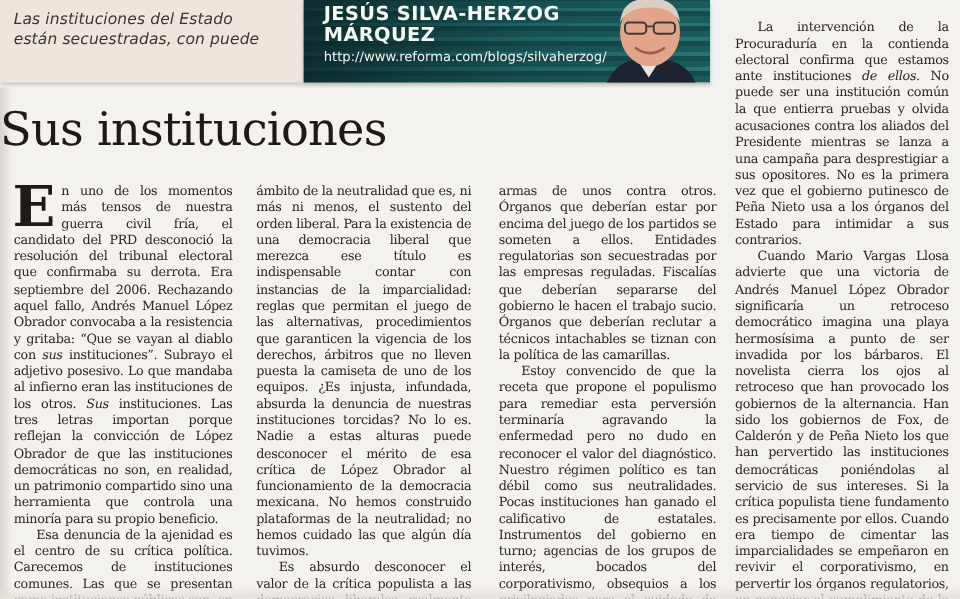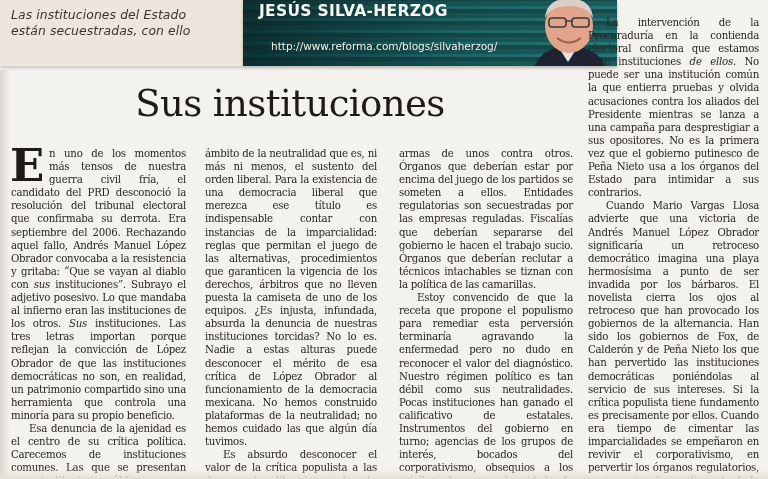--- a/index.html
+++ b/index.html
@@ -26,49 +26,47 @@
     }
     .subhead {
       font-family: "DejaVu Sans", sans-serif;
       font-style: italic;
       font-size: 12.4px;
       line-height: 15.5px;
       color: #3a3531;
       letter-spacing: 0.1px;
     }
     .banner {
-      position: absolute; left: 243px; top: 0; width: 374px; height: 66px;
+      position: absolute; left: 243px; top: 0; width: 325px; height: 66px;
       background:
         linear-gradient(90deg, rgba(10,40,42,0.85), rgba(20,80,82,0.55) 55%, rgba(30,110,110,0.4)),
         repeating-linear-gradient(0deg, #1b4f50 0 5px, #103638 5px 9px, #2b7a78 9px 12px);
       overflow: hidden;
       box-shadow: 0 2px 3px rgba(0,0,0,0.25);
     }
     .banner .author {
       position: absolute; left: 16px; top: 3px;
       font-family: "DejaVu Sans", sans-serif;
       font-weight: bold;
       font-size: 15.5px;
       line-height: 16.5px;
       color: #f7f7f2;
       letter-spacing: 0.3px;
     }
     .banner .url {
       position: absolute; left: 16px; top: 40px;
       font-family: "DejaVu Sans", sans-serif;
       font-size: 10.5px;
       color: #f4f4ef;
-      margin-left: 12px;
     }
     .portrait {
       position: absolute; right: 6px; top: -4px; width: 86px; height: 74px;
     }
     .article-title {
       position: absolute; left: 0; top: 83px; width: 580px;
-      text-align: center;
       font-family: "DejaVu Serif", serif;
       font-weight: normal;
       font-size: 37px;
       letter-spacing: -0.6px;
       color: #1e1a17;
       line-height: 42px;
     }
     .col {
       position: absolute;
       font-size: 10.2px;
@@ -95,26 +93,27 @@
     }
     em { }
   </style>
 </head>
 <body>
 
 <div class="page-shadow-left"></div>
 
 <div class="subhead-box">
   <div class="subhead">Las instituciones del Estado</div>
-  <div class="subhead">están secuestradas, con ello</div>
+  <div class="subhead">están secuestradas, con puede</div>
 </div>
 
 <div class="banner">
   <div class="author">
     <div>JESÚS SILVA-HERZOG</div>
+    <div>MÁRQUEZ</div>
   </div>
   <div class="url">http://www.reforma.com/blogs/silvaherzog/</div>
   <svg class="portrait" viewBox="0 0 86 74">
     <path d="M8 74 Q14 56 30 52 L58 52 Q76 56 82 74 Z" fill="#1d2330"></path>
     <path d="M34 52 L43 66 L52 52 Z" fill="#e8e6e2"></path>
     <ellipse cx="44" cy="30" rx="24" ry="27" fill="#e2a58c"></ellipse>
     <path d="M20 22 Q22 2 44 3 Q66 2 68 22 Q62 10 44 10 Q26 10 20 22 Z" fill="#d9cfc7"></path>
     <rect x="24" y="22" width="17" height="9" rx="3" fill="none" stroke="#3b3b3b" stroke-width="1.6"></rect>
     <rect x="47" y="22" width="17" height="9" rx="3" fill="none" stroke="#3b3b3b" stroke-width="1.6"></rect>
     <line x1="41" y1="25" x2="47" y2="25" stroke="#3b3b3b" stroke-width="1.4"></line>

